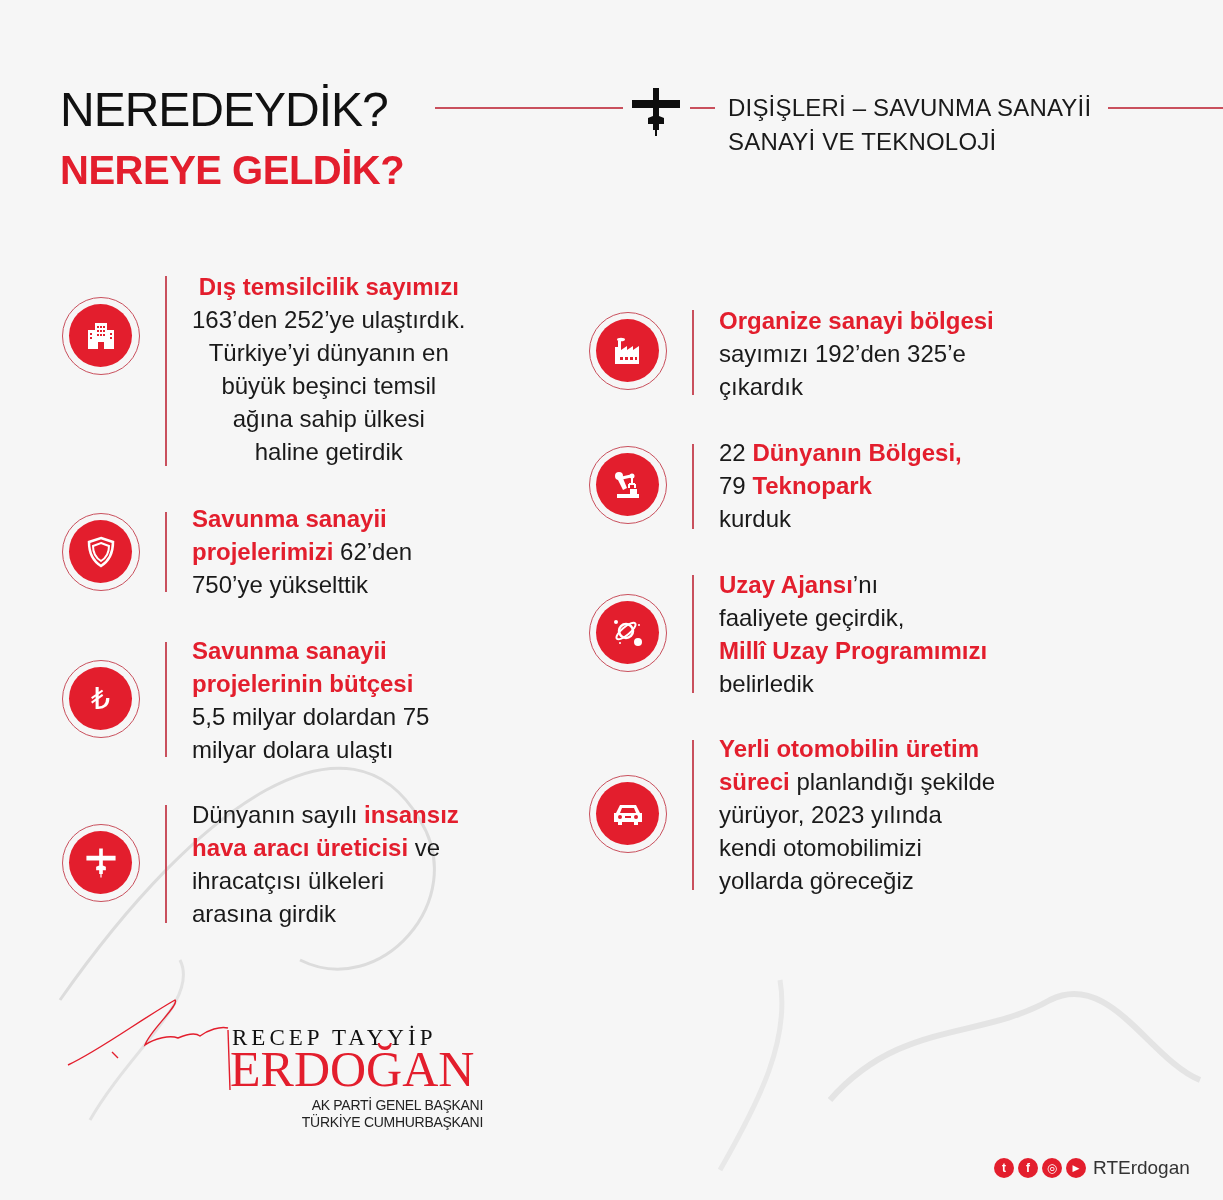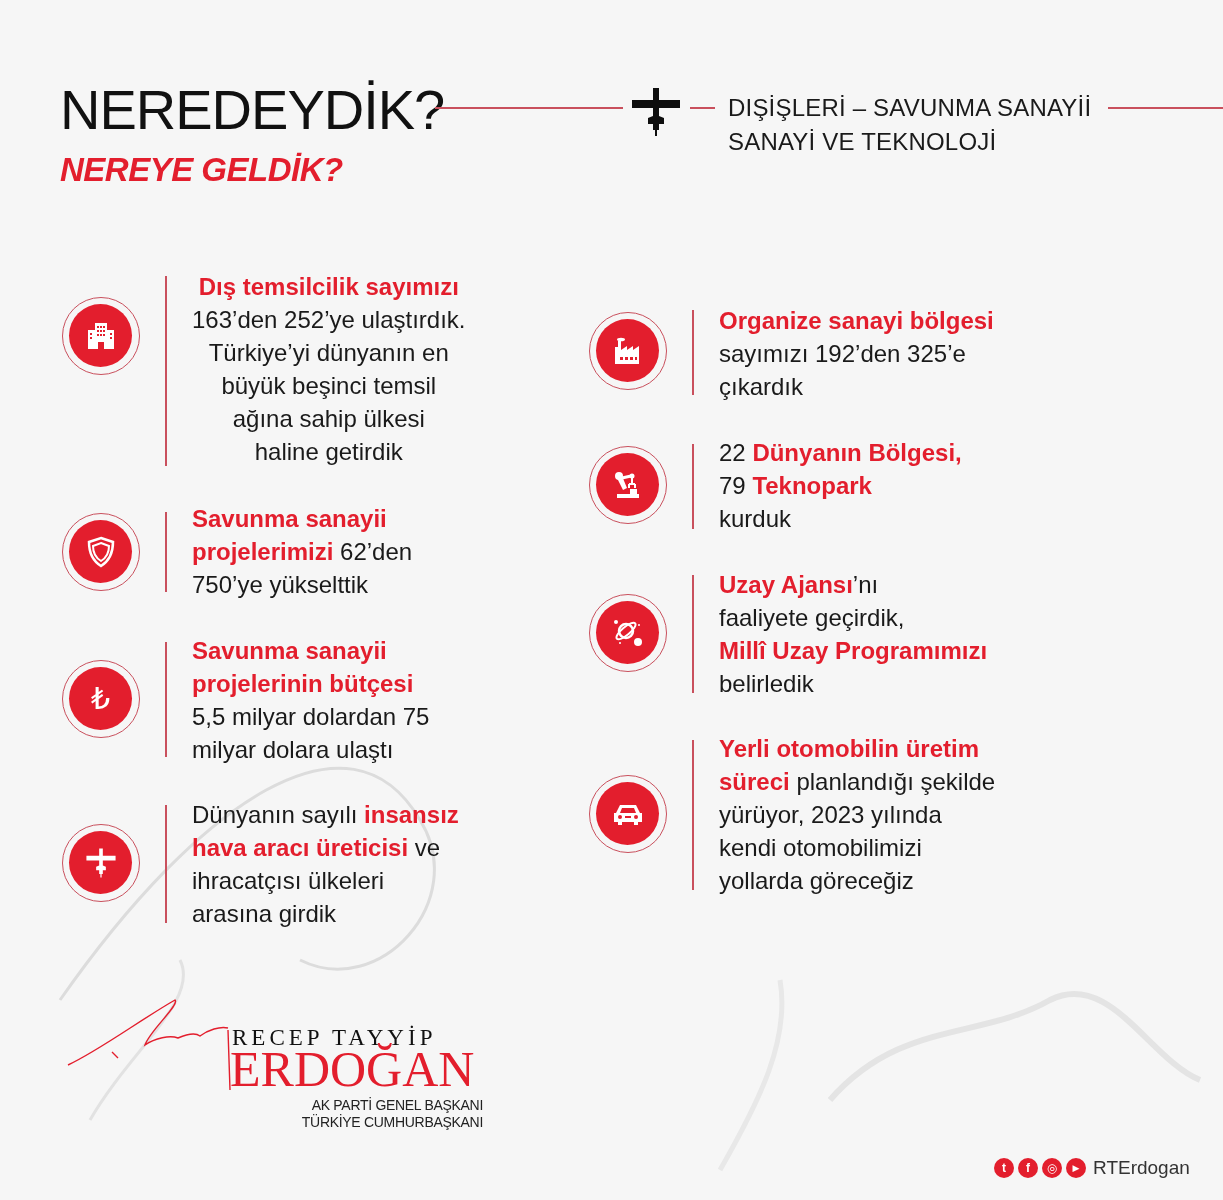--- a/index.html
+++ b/index.html
@@ -4,26 +4,26 @@
   <style>
     html, body { margin: 0; padding: 0; }
     body {
       width: 1223px; height: 1200px; overflow: hidden; position: relative;
       background: #f6f6f6;
       font-family: "Liberation Sans", "DejaVu Sans", sans-serif;
       color: #1a1a1a;
     }
     .bg-swirl { position: absolute; left: 0; top: 0; width: 1223px; height: 1200px; pointer-events: none; }
     .title1 {
-      position: absolute; left: 60px; top: 80px; font-size: 56px; line-height: 60px;
+      position: absolute; left: 60px; top: 80px; font-size: 48px; line-height: 60px;
       font-weight: 400; color: #111; letter-spacing: -1px;
     }
     .title2 {
-      position: absolute; left: 60px; top: 140px; font-size: 33px; line-height: 60px;
-      font-weight: 700; color: #e31e2d; letter-spacing: -0.5px; font-style: italic;
+      position: absolute; left: 60px; top: 140px; font-size: 40px; line-height: 60px;
+      font-weight: 700; color: #e31e2d; letter-spacing: -0.5px;
     }
     .hline { position: absolute; height: 2px; background: #c9505d; }
     .plane-top { position: absolute; left: 628px; top: 86px; width: 56px; height: 52px; }
     .sub1, .sub2 {
       position: absolute; left: 728px; font-size: 24px; line-height: 30px; color: #1a1a1a; letter-spacing: 0.2px;
     }
     .sub1 { top: 93px; }
     .sub2 { top: 127px; }
 
     .item { position: absolute; }

